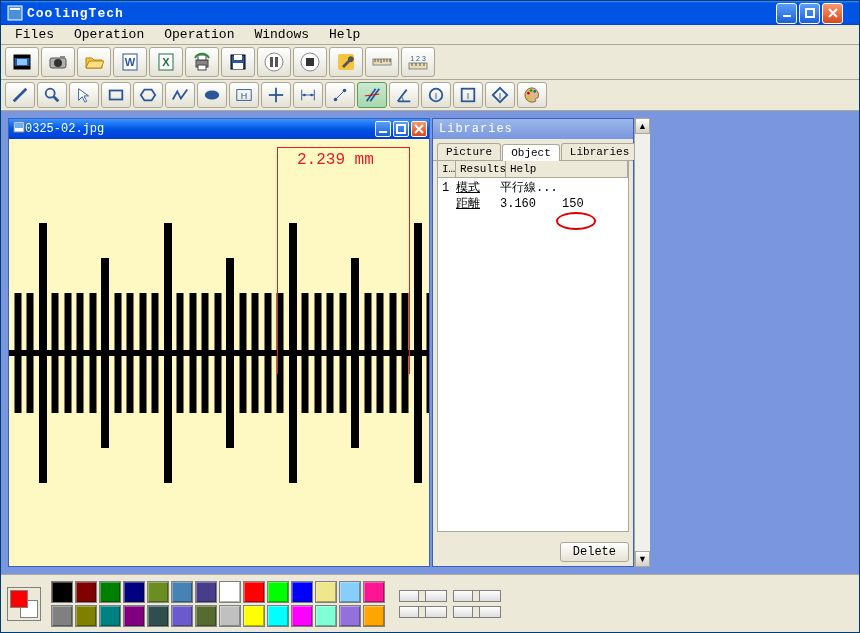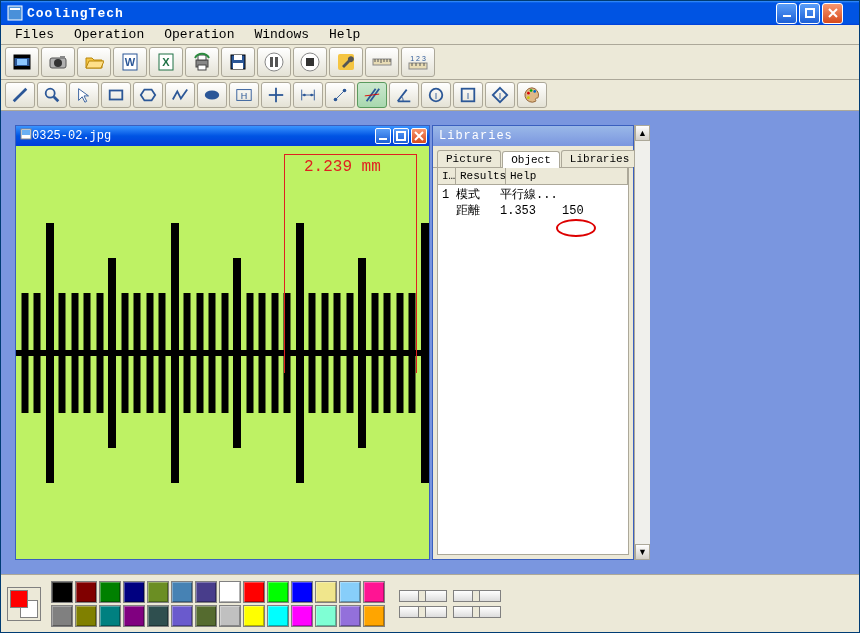--- a/index.html
+++ b/index.html
@@ -74,21 +74,21 @@
     border-color: #5a9a5e;
   }
   .tool-btn svg { width: 20px; height: 20px; }
   .tool-btn.small svg { width: 18px; height: 18px; }
 
   
   .main {
     flex: 1;
     display: flex;
     background: #7a96df;
-    padding: 14px;
+    padding: 7px;
     gap: 2px;
     overflow: hidden;
   }
   .image-pane {
     flex: 1;
     display: flex; flex-direction: column;
     border: 1px solid #3a5fbf;
   }
   .doc-titlebar {
     height: 20px;
@@ -101,21 +101,21 @@
   .doc-titlebar .title-text { flex: 1; }
   .doc-titlebar .win-btn { width: 16px; height: 16px; font-size: 10px; border-radius: 2px;}
   .canvas-wrap {
     flex: 1;
     background: #dcdcdc;
     position: relative;
     overflow: hidden;
   }
   .canvas {
     position: absolute; inset: 0;
-    background: #bef264;
+    background: #fef9c3;
   }
   
   .ruler {
     position: absolute;
     left: 0; right: 0; top: 50%; transform: translateY(-50%);
   }
   .ruler .baseline {
     position: absolute; left: 0; right: 0; top: 50%; height: 6px;
     background: #000; transform: translateY(-50%);
   }
@@ -196,21 +196,21 @@
     border-bottom: 1px solid #aca899;
     font-size: 11px;
   }
   .results-header div {
     padding: 2px 4px;
     border-right: 1px solid #aca899;
   }
   .results-rows { flex: 1; padding: 2px 4px; line-height: 16px; position: relative;}
   .results-rows .row { display: flex; }
   .results-rows .c1 { width: 14px; }
-  .results-rows .c2 { width: 44px; }
+  .results-rows .c2 { width: 44px; text-decoration: underline; }
   .results-rows .c3 { width: 62px; }
   .results-rows .c4 { flex: 1; }
   .circled {
     position: absolute;
     border: 2px solid #d00;
     border-radius: 50%;
     width: 40px; height: 18px;
     pointer-events: none;
   }
   .delete-row {
@@ -608,24 +608,27 @@
           <div class="circled" id="circ" style="left: 118px; top: 34px;"></div>
         <div class="row">
                 <span class="c1">1</span>
                 <span class="c2">模式</span>
                 <span class="c3">平行線...</span>
                 <span class="c4"></span>
               </div>
               <div class="row">
                 <span class="c1"></span>
                 <span class="c2">距離</span>
-                <span class="c3">1.353</span>
+                <span class="c3">3.160</span>
                 <span class="c4">150</span>
               </div>
             </div>
+      </div>
+      <div class="delete-row">
+        <button class="btn">Delete</button>
       </div>
     </div>
     <div class="vscroll">
       <div class="arrow">▲</div>
       <div class="track"></div>
       <div class="arrow">▼</div>
     </div>
     </div>
   </div>
 

